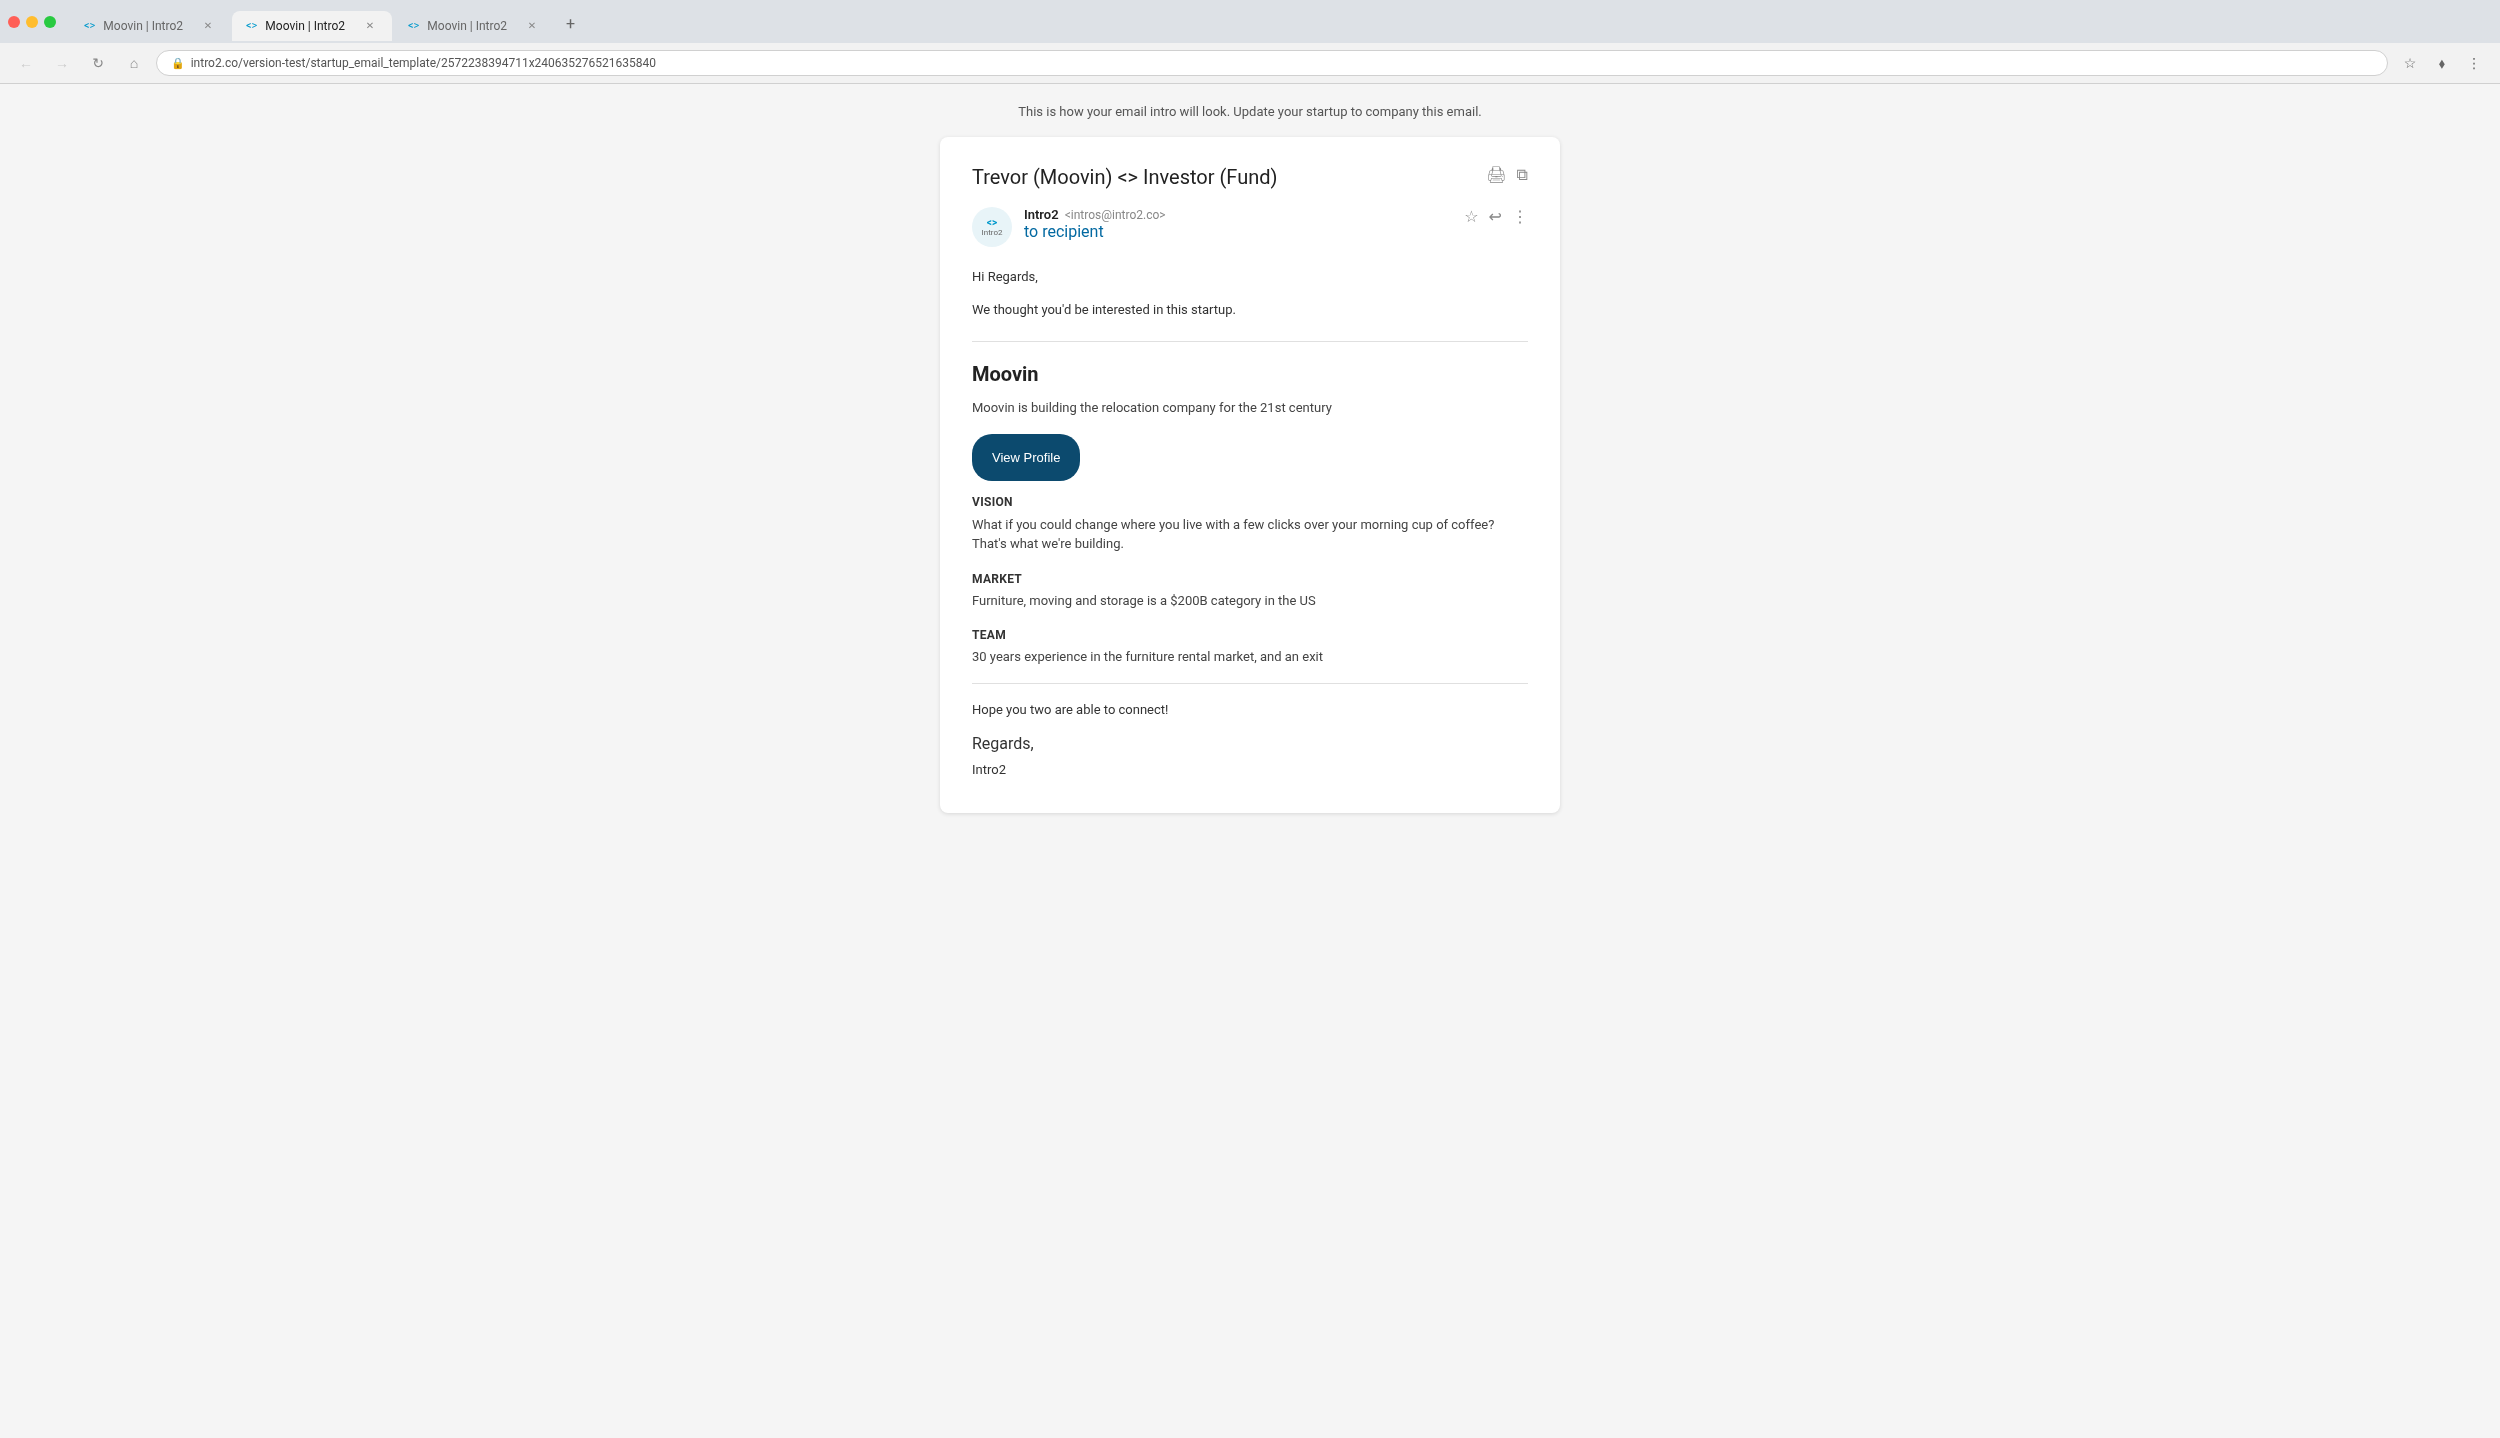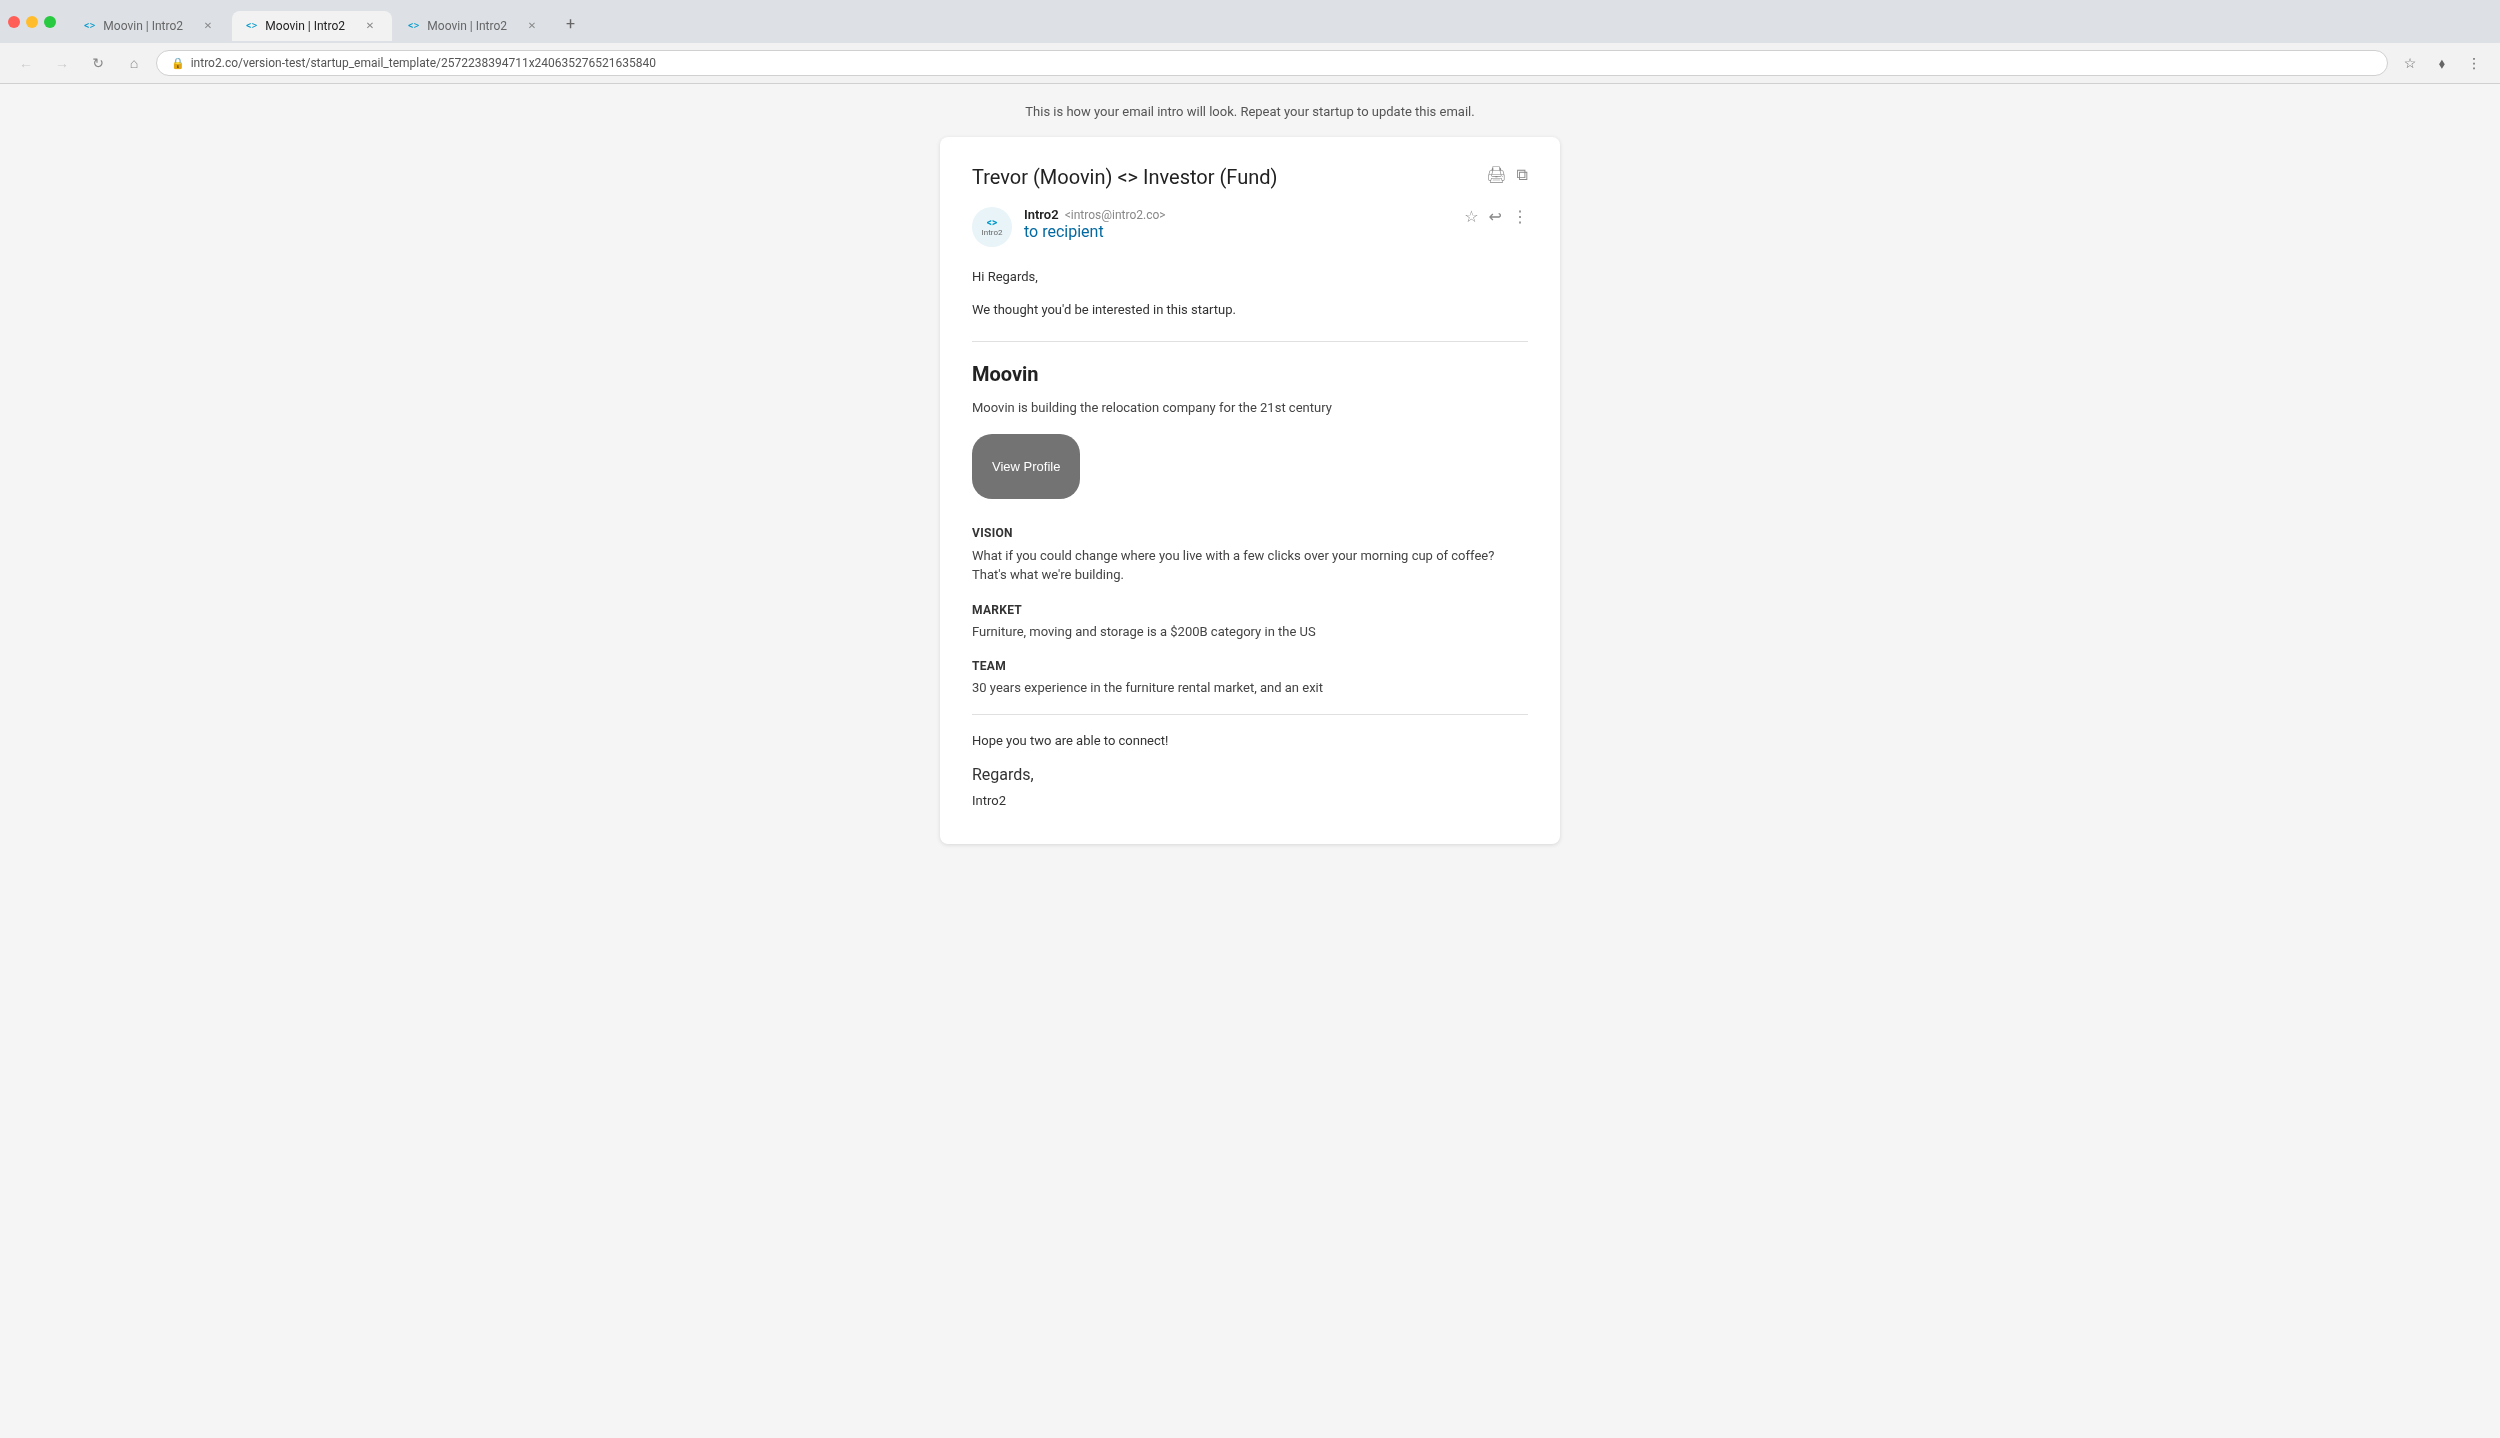--- a/index.html
+++ b/index.html
@@ -303,28 +303,28 @@
     }
 
     .startup-tagline {
       font-size: 13px;
       color: #444;
       margin-bottom: 16px;
     }
 
     .view-profile-btn {
       display: inline-block;
-      background: #737373;
+      background: #0c4a6e;
       color: white;
-      padding: 25px 20px;
+      padding: 16px 20px;
       border-radius: 20px;
       font-size: 13px;
       font-weight: 500;
       cursor: pointer;
-      margin-bottom: 25px;
+      margin-bottom: 12px;
       border: none;
     }
 
     .section {
       margin-bottom: 16px;
     }
 
     .section-label {
       font-size: 12px;
       font-weight: 700;
@@ -409,21 +409,21 @@
       <div class="toolbar-icon">☆</div>
       <div class="toolbar-icon">⬧</div>
       <div class="toolbar-icon">⋮</div>
     </div>
   </div>
 </div>
 
 <div class="page-content">
 
   <div class="info-bar">
-    <span>This is how your email intro will look. Repeat your startup to update this email.</span>
+    <span>This is how your email intro will look. Update your startup to company this email.</span>
   </div>
 
   <div class="email-container">
 
     <div class="email-header">
       <div class="email-subject">Trevor (Moovin) &lt;&gt; Investor (Fund)</div>
       <div class="email-header-icons">
         <span class="header-icon" title="Print">🖨</span>
         <span class="header-icon" title="Open in new window">⧉</span>
       </div>

